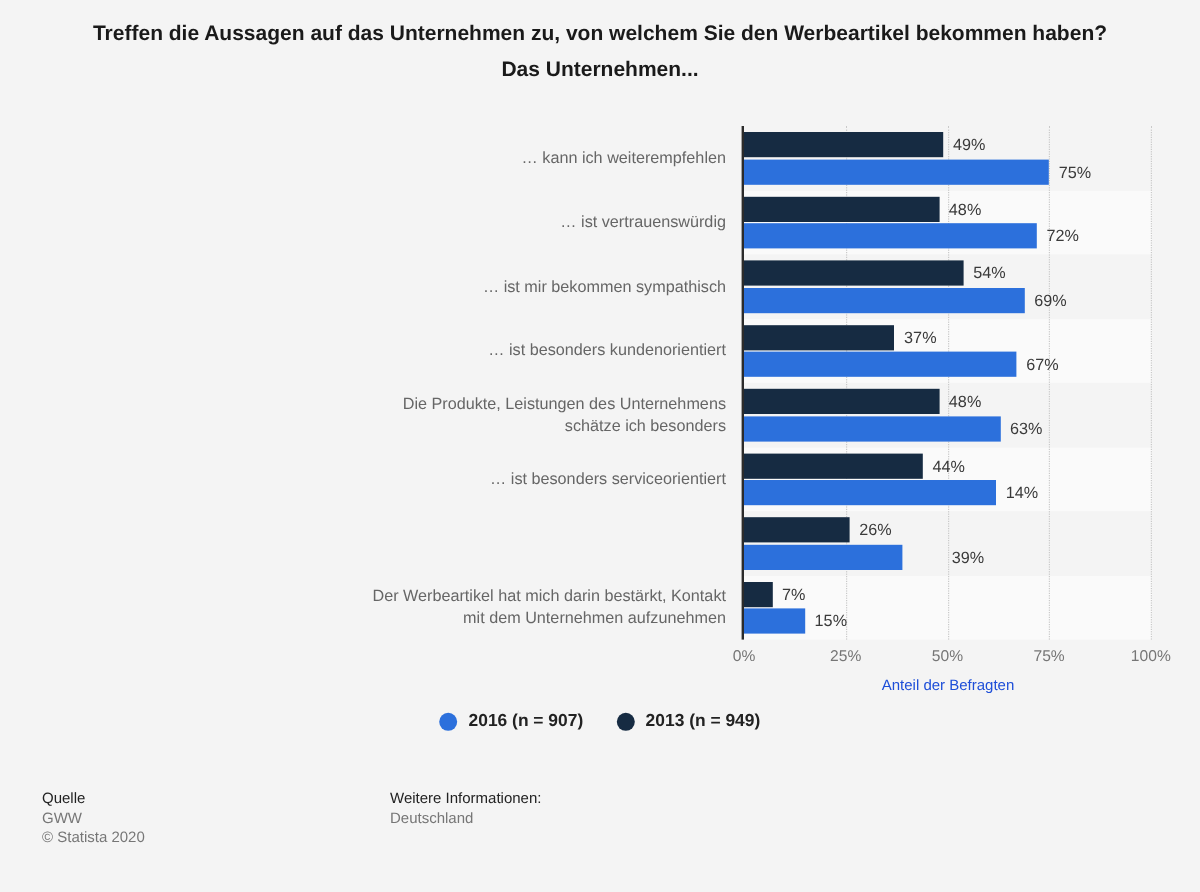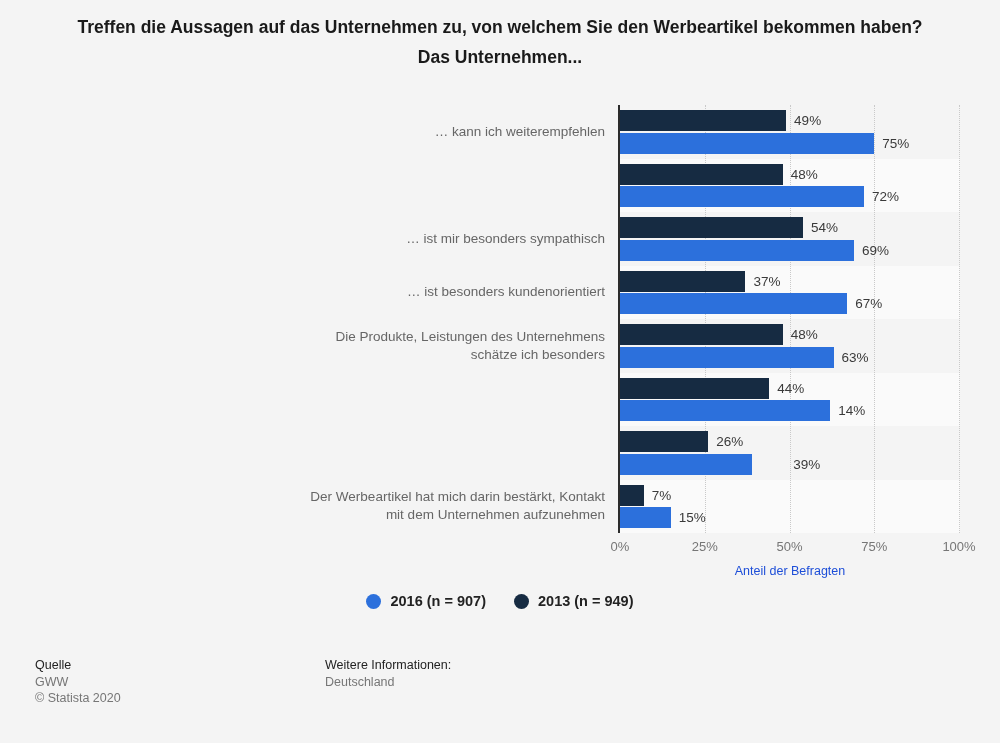--- a/index.html
+++ b/index.html
@@ -141,39 +141,41 @@
     <div class="gridline" style="left: 874.25px;"></div>
     <div class="tick-label" style="left: 874.25px;">75%</div>
     <div class="gridline" style="left: 959px;"></div>
     <div class="tick-label" style="left: 959px;">100%</div>
     <div class="axis-line"></div>
     <div class="cat-label" style="top: 105px; height: 53.5px;">… kann ich weiterempfehlen</div>
     <div class="bar" style="left: 620px; top: 110px; width: 166.11px; background: rgb(22, 43, 66);"></div>
     <div class="value-label" style="left: 794.11px; top: 110px;">49%</div>
     <div class="bar" style="left: 620px; top: 132.5px; width: 254.25px; background: rgb(44, 112, 220);"></div>
     <div class="value-label" style="left: 882.25px; top: 132.5px;">75%</div>
+    <div class="cat-label" style="top: 158.5px; height: 53.5px;">… ist vertrauenswürdig</div>
     <div class="bar" style="left: 620px; top: 163.5px; width: 162.72px; background: rgb(22, 43, 66);"></div>
     <div class="value-label" style="left: 790.72px; top: 163.5px;">48%</div>
     <div class="bar" style="left: 620px; top: 186px; width: 244.08px; background: rgb(44, 112, 220);"></div>
     <div class="value-label" style="left: 872.08px; top: 186px;">72%</div>
-    <div class="cat-label" style="top: 212px; height: 53.5px;">… ist mir besonders sympathisch</div>
+    <div class="cat-label" style="top: 212px; height: 53.5px;">… ist mir bekommen sympathisch</div>
     <div class="bar" style="left: 620px; top: 217px; width: 183.06px; background: rgb(22, 43, 66);"></div>
     <div class="value-label" style="left: 811.06px; top: 217px;">54%</div>
     <div class="bar" style="left: 620px; top: 239.5px; width: 233.91px; background: rgb(44, 112, 220);"></div>
     <div class="value-label" style="left: 861.91px; top: 239.5px;">69%</div>
     <div class="cat-label" style="top: 265.5px; height: 53.5px;">… ist besonders kundenorientiert</div>
     <div class="bar" style="left: 620px; top: 270.5px; width: 125.43px; background: rgb(22, 43, 66);"></div>
     <div class="value-label" style="left: 753.43px; top: 270.5px;">37%</div>
     <div class="bar" style="left: 620px; top: 293px; width: 227.13px; background: rgb(44, 112, 220);"></div>
     <div class="value-label" style="left: 855.13px; top: 293px;">67%</div>
     <div class="cat-label" style="top: 319px; height: 53.5px;">Die Produkte, Leistungen des Unternehmens schätze ich besonders</div>
     <div class="bar" style="left: 620px; top: 324px; width: 162.72px; background: rgb(22, 43, 66);"></div>
     <div class="value-label" style="left: 790.72px; top: 324px;">48%</div>
     <div class="bar" style="left: 620px; top: 346.5px; width: 213.57px; background: rgb(44, 112, 220);"></div>
     <div class="value-label" style="left: 841.57px; top: 346.5px;">63%</div>
+    <div class="cat-label" style="top: 372.5px; height: 53.5px;">… ist besonders serviceorientiert</div>
     <div class="bar" style="left: 620px; top: 377.5px; width: 149.16px; background: rgb(22, 43, 66);"></div>
     <div class="value-label" style="left: 777.16px; top: 377.5px;">44%</div>
     <div class="bar" style="left: 620px; top: 400px; width: 210.18px; background: rgb(44, 112, 220);"></div>
     <div class="value-label" style="left: 838.18px; top: 400px;">14%</div>
     <div class="bar" style="left: 620px; top: 431px; width: 88.14px; background: rgb(22, 43, 66);"></div>
     <div class="value-label" style="left: 716.14px; top: 431px;">26%</div>
     <div class="bar" style="left: 620px; top: 453.5px; width: 132.21px; background: rgb(44, 112, 220);"></div>
     <div class="value-label" style="left: 760.21px; top: 453.5px; margin-left: 33px;">39%</div>
     <div class="cat-label" style="top: 479.5px; height: 53.5px;">Der Werbeartikel hat mich darin bestärkt, Kontakt mit dem Unternehmen aufzunehmen</div>
     <div class="bar" style="left: 620px; top: 484.5px; width: 23.73px; background: rgb(22, 43, 66);"></div>

